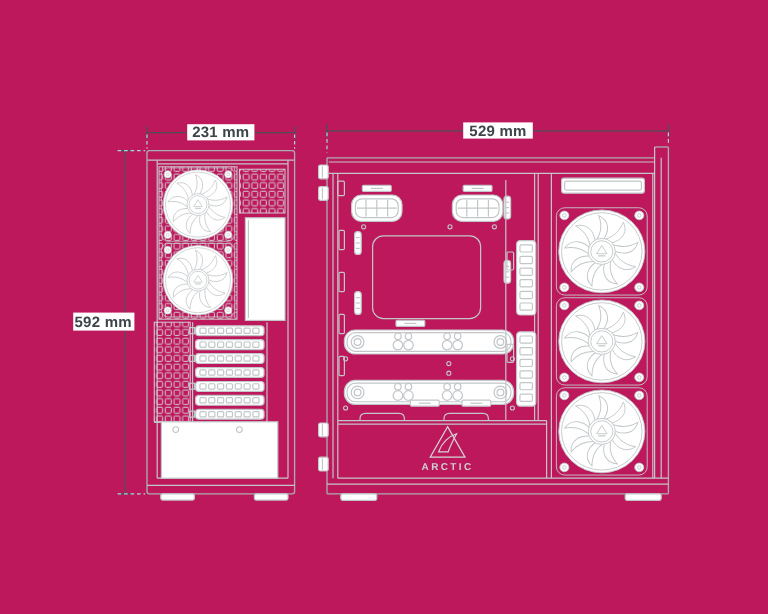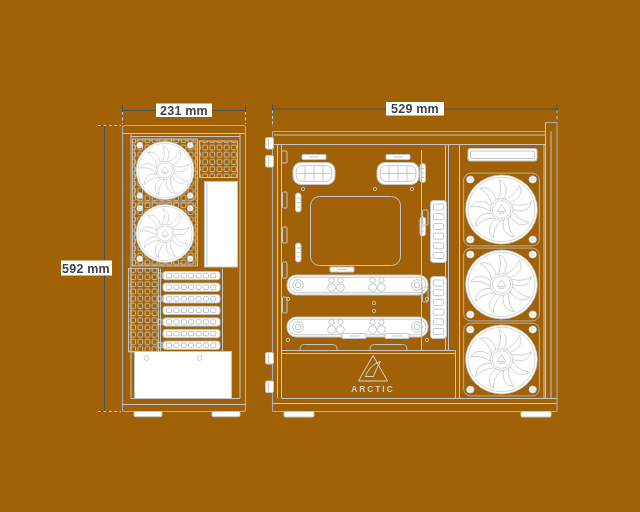--- a/index.html
+++ b/index.html
@@ -1,16 +1,16 @@
 <!DOCTYPE html>
 <html><head>
 <meta charset="utf-8">
 <style>
   html,body{margin:0;padding:0;background:#ffffff;}
-  #stage{position:relative;width:640px;height:512px;background:#a16207;overflow:hidden;
+  #stage{position:relative;width:640px;height:512px;background:#be185d;overflow:hidden;
          font-family:"Liberation Sans", sans-serif;}
   svg{position:absolute;inset:0;}
   .ln{stroke:#c2c6c9;fill:none;stroke-width:1;}
   .lnw{stroke:#c2c6c9;fill:#ffffff;stroke-width:1;}
   .lnd{stroke:#a9aeb2;fill:none;stroke-width:1.1;}
   .dim{stroke:#4a5054;fill:none;stroke-width:1;}
   .ext{stroke:#a5d8e4;fill:none;stroke-width:1;stroke-dasharray:3 2.4;}
   .dimtext{fill:#3d4348;font-size:12.5px;letter-spacing:.2px;font-weight:bold;}
   .logoline{stroke:#d2d5d7;fill:none;stroke-width:1;}
   .logotext{fill:#cdd0d3;font-size:8.3px;letter-spacing:2px;font-weight:bold;}

